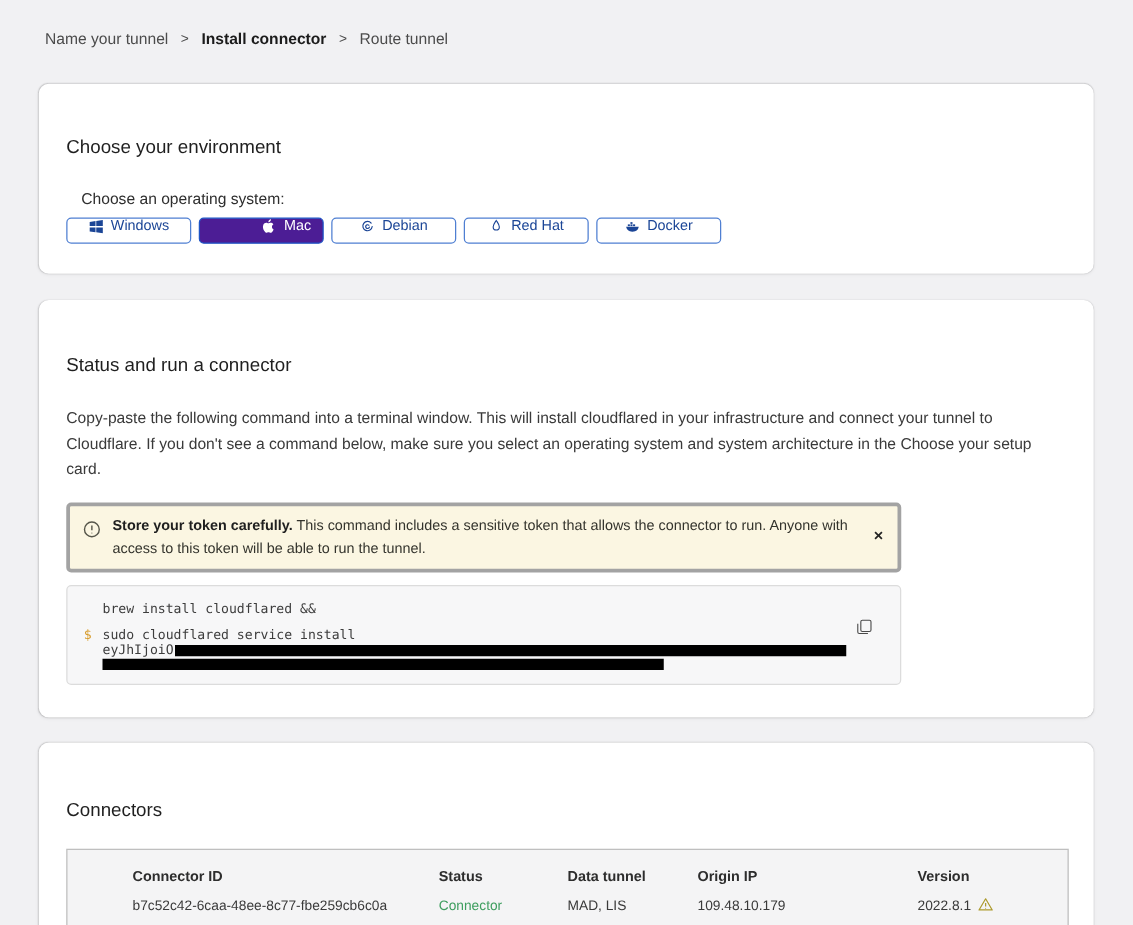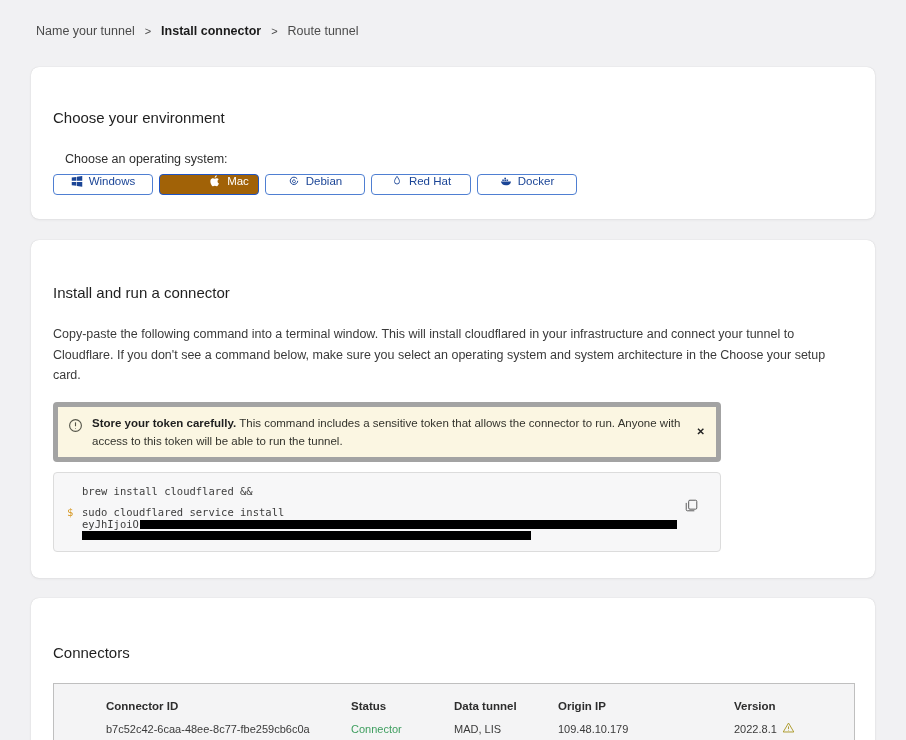--- a/index.html
+++ b/index.html
@@ -24,28 +24,28 @@
   .card-title { font-size:15px; font-weight:400; color:#1f1f1f; }
 
   
   .card1 { margin-top:29px; padding:30px 22px 24px; }
   .os-label { margin-top:26px; font-size:12.5px; color:#2e2e2e;margin-left:12px; }
   .os-row { margin-top:8px; display:flex; gap:6px; }
   .os-btn { width:100px; height:21px; display:inline-flex; justify-content:center;
     gap:6px; background:#fff; border:1px solid #4f7fd2; border-radius:4px;
     color:#1b4596; font-size:11.5px; font-family:inherit; cursor:pointer; padding:0; }
   .os-btn svg { width:12px; height:12px; display:block; flex:0 0 auto; }
-  .os-btn.selected { background:#a16207; border-color:#1d54c6; color:#fff;padding-left:40px; }
+  .os-btn.selected { background:#4c1d95; border-color:#1d54c6; color:#fff;padding-left:40px; }
 
   
   .card2 { margin-top:21px; padding:31px 22px 26px; }
   .install-desc { margin-top:23px; width:796px; font-size:12.5px; line-height:1.65; color:#3a3a3a; }
 
   .warning { margin-top:16px; width:668px; min-height:46px; background:#fbf6e2;
-    border:5px solid #a3a3a3; border-radius:4px; padding:8px 30px 7px 10px;
+    border:3px solid #a3a3a3; border-radius:4px; padding:8px 30px 7px 10px;
     display:flex; gap:9px; position:relative; }
   .warning-icon { flex:0 0 auto; margin-top:3px; }
   .warning-text { font-size:11.5px; line-height:1.55; color:#33332c; }
   .warning-text .lead { font-weight:700; color:#1f1f1f; }
   .warning-close { position:absolute; right:11px; top:50%; transform:translateY(-50%);
     font-size:10px; font-weight:700; color:#222; cursor:pointer; line-height:1; }
 
   .codeblock { margin-top:10px; width:668px; min-height:72px; background:#f7f7f8;
     border:1px solid #dcdcdc; border-radius:4px; padding:12px 14px 11px 28px;
     font-family:"DejaVu Sans Mono", monospace; font-size:10.5px; color:#3d3d3d;
@@ -131,21 +131,21 @@
               <rect x="8.6" y="6" width="2.2" height="1.9"></rect>
               <rect x="5.8" y="3.6" width="2.2" height="1.9"></rect>
             </svg>
           </span>
         <span>Docker</span>
       </button>
     </div>
   </section>
 
   <section class="card card2">
-    <h2 class="card-title">Install and run a connector</h2>
+    <h2 class="card-title">Status and run a connector</h2>
     <p class="install-desc">Copy-paste the following command into a terminal window. This will install cloudflared in your infrastructure and connect your tunnel to Cloudflare. If you don't see a command below, make sure you select an operating system and system architecture in the Choose your setup card.</p>
 
     <div class="warning">
       <span class="warning-icon">
         <svg viewBox="0 0 16 16" width="15" height="15" fill="none" stroke="#56564a" stroke-width="1.2">
             <circle cx="8" cy="8" r="6.3"></circle>
             <line x1="8" y1="4.6" x2="8" y2="8.8"></line>
             <circle cx="8" cy="11.1" r="0.5" fill="#56564a" stroke="none"></circle>
           </svg>
       </span>

